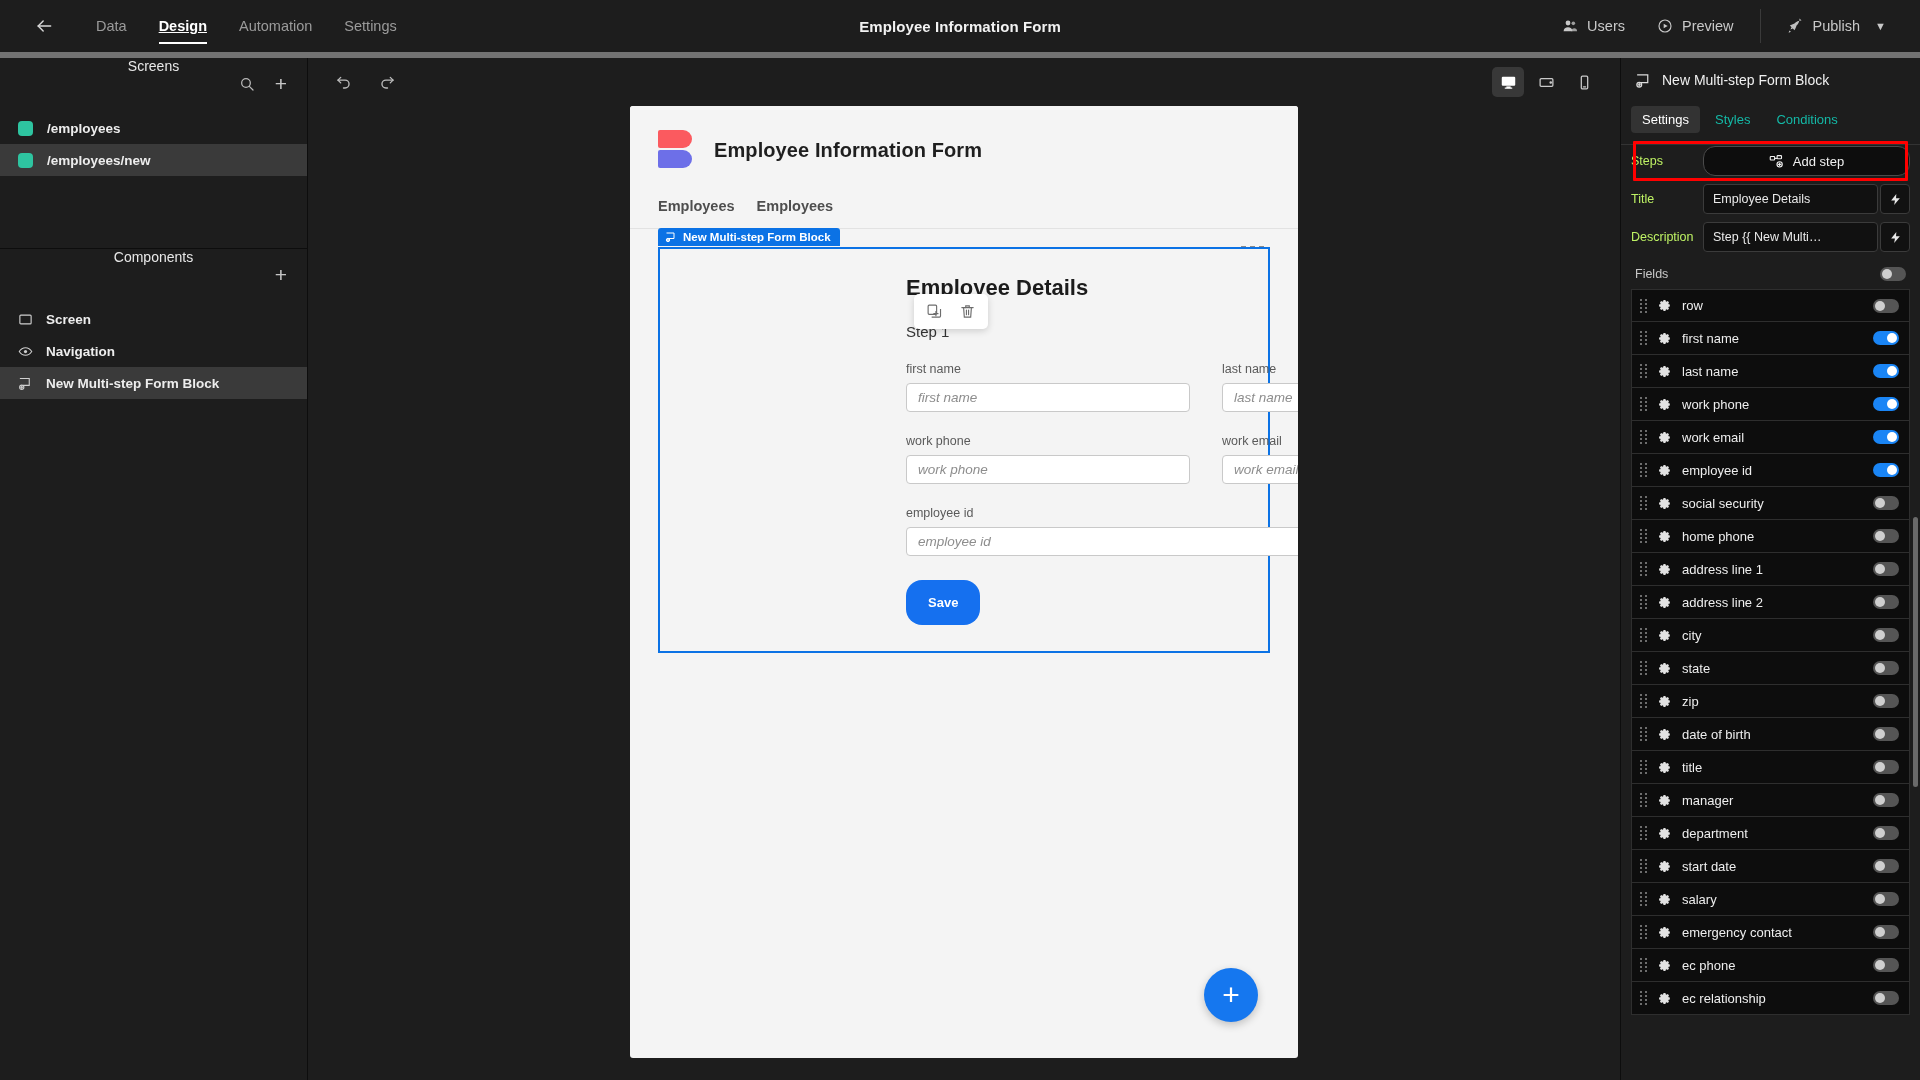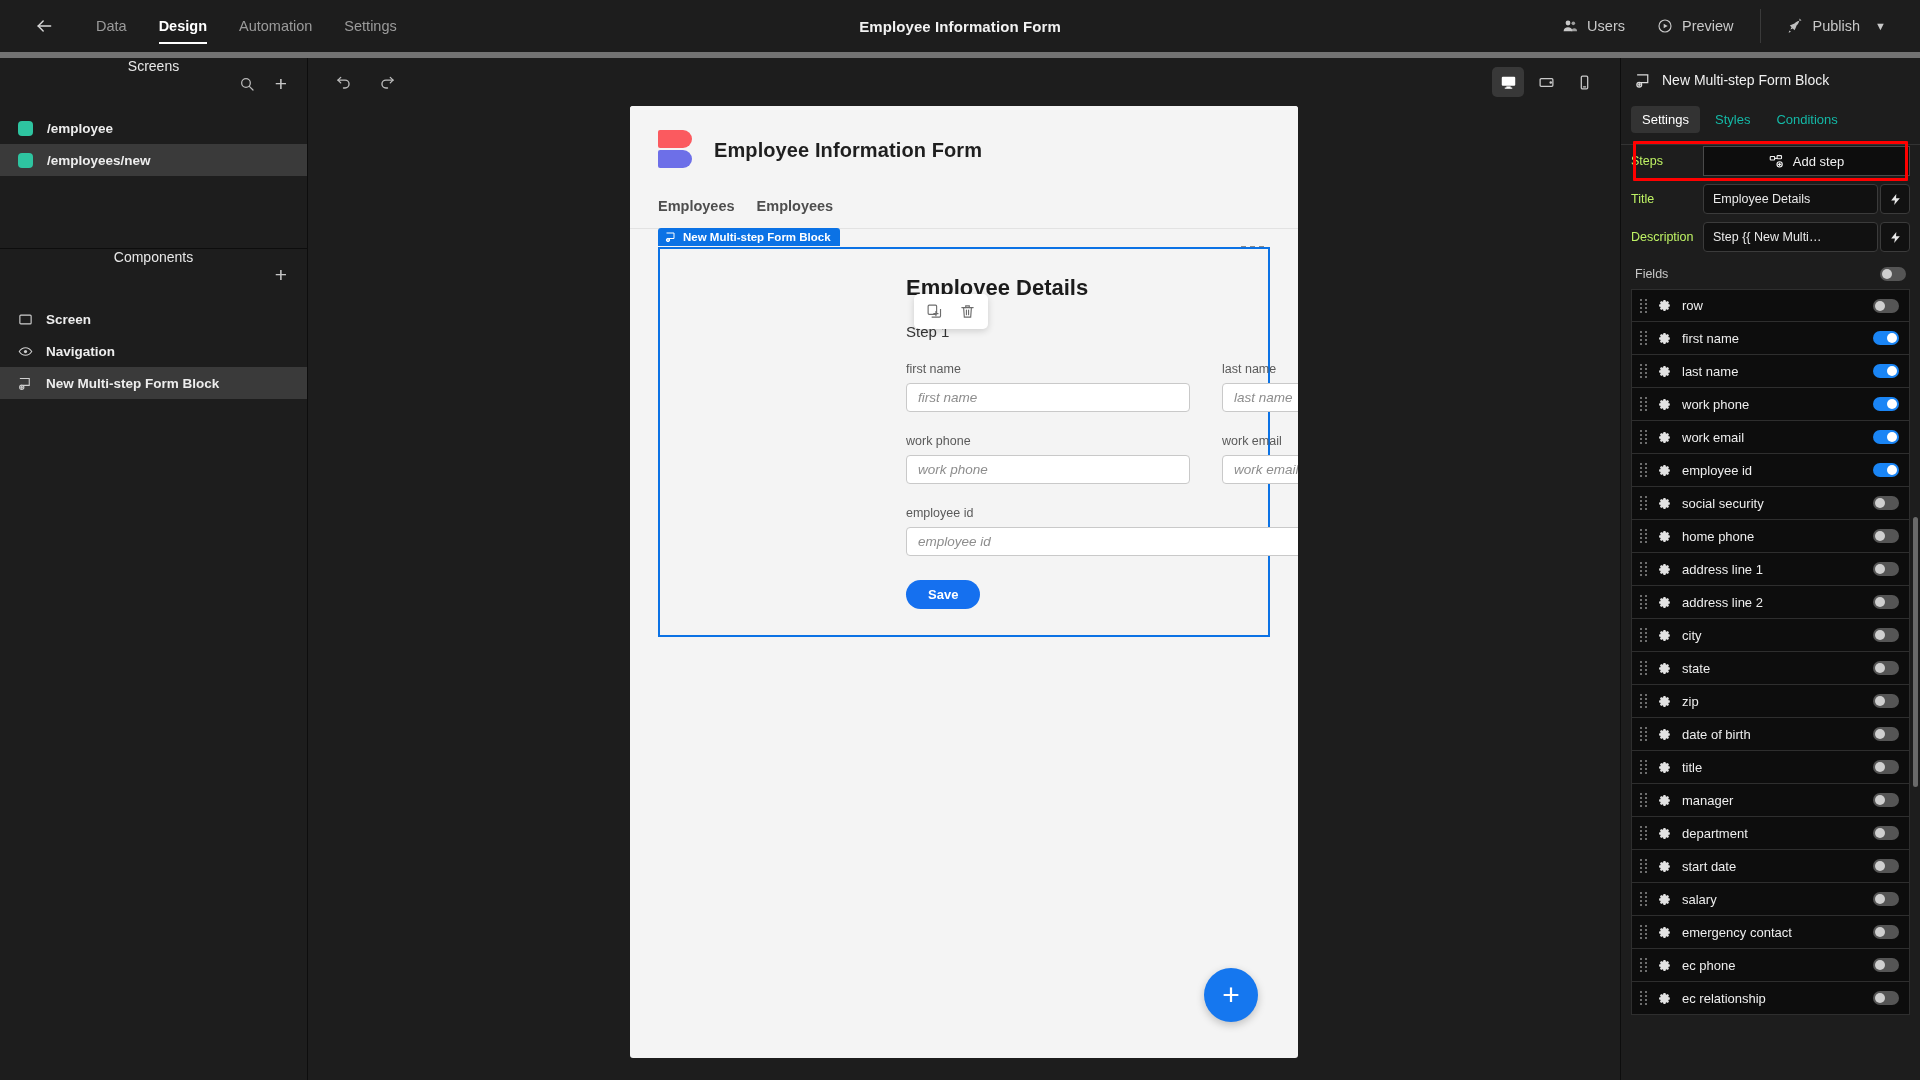--- a/index.html
+++ b/index.html
@@ -23,21 +23,21 @@
     width: 44px; height: 44px; margin-left: 22px;
     display: flex; align-items: center; justify-content: center;
     color: #d8d8d8;
   }
   .topnav { display: flex; align-items: center; gap: 0px; margin-left: 14px; height: 100%; }
   .topnav-item {
     color: #9b9b9b; font-size: 14.5px; padding: 0 16px;
     height: 100%; display: flex; align-items: center;
     position: relative;
   }
-  .topnav-item.active { color: #ffffff; font-weight: bold; }
+  .topnav-item.active { color: #ffffff; font-weight: bold; text-decoration: underline; }
   .topnav-item.active::after {
     content: ""; position: absolute; left: 16px; right: 16px; bottom: 8px;
     height: 2px; background: #ffffff;
   }
   .app-title {
     position: absolute; left: 50%; transform: translateX(-50%);
     color: #f2f2f2; font-size: 15px; font-weight: bold;
     letter-spacing: .1px;
   }
   .top-right {
@@ -161,21 +161,21 @@
   .fcol { flex: 1; min-width: 0; }
   .flabel { font-size: 12.5px; color: #5a5a5a; margin-bottom: 7px; }
   .finput {
     width: 100%; height: 29px; border: 1px solid #c9c9c9; border-radius: 4px;
     background: #ffffff; font-size: 13.5px; font-style: italic; color: #8d8d8d;
     padding: 0 11px; font-family: "Liberation Sans", sans-serif;
   }
   .finput::placeholder { color: #8d8d8d; font-style: italic; }
   .save-btn {
     margin-top: 24px; background: #1570ef; color: #fff; border: none;
-    border-radius: 16px; height: 29px; padding: 0 22px;
+    border-radius: 16px; height: 45px; padding: 0 22px;
     font-size: 13px; font-weight: bold; font-family: "Liberation Sans", sans-serif;
   }
 
   .fab {
     position: absolute; right: 40px; bottom: 36px;
     width: 54px; height: 54px; border-radius: 50%;
     background: #1577ef; color: #fff;
     display: flex; align-items: center; justify-content: center;
     font-size: 30px; font-weight: 300; line-height: 1;
     box-shadow: 0 3px 9px rgba(0,0,0,.22);
@@ -210,21 +210,21 @@
     border-radius: 4px; height: 30px; display: flex; align-items: center;
     padding: 0 9px; font-size: 12.5px; color: #eaeaea;
     overflow: hidden; white-space: nowrap;
   }
   .rp-binding {
     width: 30px; flex: 0 0 30px; background: #111111; border: 1px solid #3b3b3b;
     border-radius: 4px; display: flex; align-items: center; justify-content: center;
     color: #e7e7e7;
   }
   .addstep-btn {
-    flex: 1; background: #0d0d0d; border: 1px solid #4a4a4a; border-radius: 0;
+    flex: 1; background: #0d0d0d; border: 1px solid #4a4a4a; border-radius: 12px;
     height: 30px; display: flex; align-items: center; justify-content: center; gap: 9px;
     font-size: 13px; color: #f0f0f0;
   }
   .highlight-box {
     position: absolute; left: 2px; right: 2px; top: -4px; bottom: -4px;
     border: 3px solid #ff0000; pointer-events: none; border-radius: 1px;
   }
 
   .fields-head { display: flex; align-items: center; padding: 0 14px; height: 30px; }
   .fields-head .fh-label { font-size: 12.5px; color: #c8c8c8; }
@@ -324,21 +324,21 @@
           </svg>
         </div>
         <div class="icon-btn">
           <span class="plus-glyph">+</span>
         </div>
       </div>
     </div>
     <div class="screens-list" id="screens-list">
         <div class="screen-row">
      <span class="dot-sq" style="background:#2ec4a0"></span>
-     <span>/employee</span>
+     <span>/employees</span>
    </div>
         <div class="screen-row selected">
      <span class="dot-sq" style="background:#2ec4a0"></span>
      <span>/employees/new</span>
    </div>
       </div>
 
     <div class="left-spacer"></div>
     <div class="panel-divider"></div>
 

